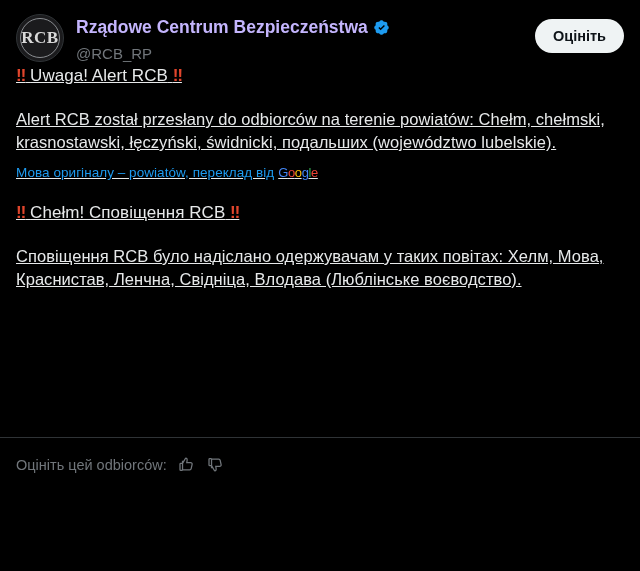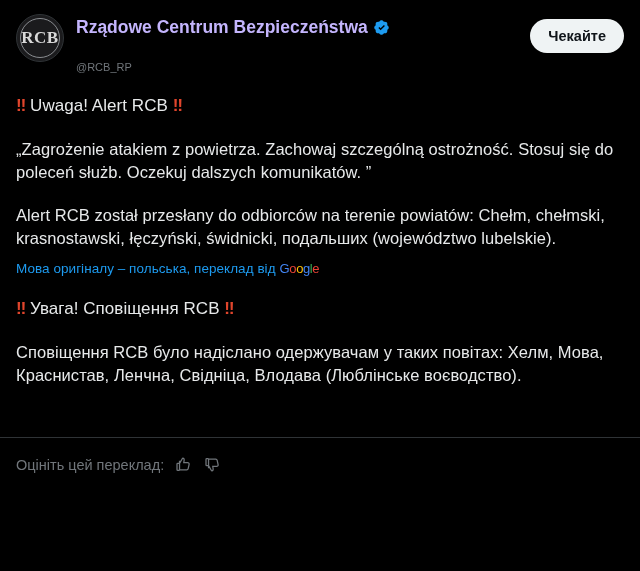--- a/index.html
+++ b/index.html
@@ -74,47 +74,47 @@
     line-height: 22px;
     white-space: nowrap;
   }
   .verified {
     width: 17px;
     height: 17px;
     flex: 0 0 auto;
     display: inline-block;
   }
   .handle {
-    font-size: 11px;
+    font-size: 15px;
     color: #71767b;
     line-height: 20px;
-    margin-top: 19px;
+    margin-top: 6px;
   }
   .read-button {
     flex: 0 0 auto;
     background: #eff3f4;
     color: #0f1419;
     border: none;
     border-radius: 17px;
     height: 34px;
     padding: 0 18px;
     font-size: 14.5px;
     font-weight: bold;
     font-family: "Liberation Sans", sans-serif;
     cursor: pointer;
     margin-top: 5px;
   }
 
   
   .body {
-    margin-top: 17px;
     font-size: 16.5px;
     line-height: 23px;
     color: #e7e9ea;
     letter-spacing: 0.05px;
+    text-decoration: underline;
   }
   .para {
     margin: 0 0 20px 0;
   }
   .alert-line {
     font-size: 17px;
     margin: 0 0 21px 0;
   }
   .warn {
     color: #e0452c;
@@ -186,55 +186,54 @@
         <span class="verified">
           <svg viewBox="0 0 24 24" width="17" height="17" aria-hidden="true">
             <path fill="#1d9bf0" d="M22.25 12c0-1.43-.88-2.67-2.19-3.34.46-1.39.2-2.9-.81-3.91s-2.52-1.27-3.91-.81C14.67 2.63 13.43 1.75 12 1.75s-2.67.88-3.34 2.19c-1.39-.46-2.9-.2-3.91.81S3.48 7.27 3.94 8.66C2.63 9.33 1.75 10.57 1.75 12s.88 2.67 2.19 3.34c-.46 1.39-.2 2.9.81 3.91s2.52 1.27 3.91.81c.67 1.31 1.91 2.19 3.34 2.19s2.67-.88 3.34-2.19c1.39.46 2.9.2 3.91-.81s1.27-2.52.81-3.91c1.31-.67 2.19-1.91 2.19-3.34z"></path>
             <path fill="#000000" d="M10.76 15.98l-3.2-3.2 1.41-1.42 1.79 1.79 4.67-4.67 1.41 1.42-6.08 6.08z"></path>
           </svg>
         </span>
       </div>
       <div class="handle">@RCB_RP</div>
     </div>
 
-    <button class="read-button">Чекайте</button>
+    <button class="read-button">Оцініть</button>
   </div>
 
   <div class="body">
 
     <p class="alert-line">
       <span class="warn">‼</span>
       <span>Uwaga! Alert RCB</span>
       <span class="warn">‼</span>
     </p>
 
-    <p class="para">„Zagrożenie atakiem z powietrza. Zachowaj szczególną ostrożność. Stosuj się do poleceń służb. Oczekuj dalszych komunikatów. ”</p>
 
     <p class="para">Alert RCB został przesłany do odbiorców na terenie powiatów: Chełm, chełmski, krasnostawski, łęczyński, świdnicki, подальших (województwo lubelskie).</p>
 
     <div class="translate-note">
-      <span>Мова оригіналу – польська, переклад від</span>
+      <span>Мова оригіналу – powiatów, переклад від</span>
       <span class="google-wordmark"><span class="g-b">G</span><span class="g-r">o</span><span class="g-y">o</span><span class="g-b">g</span><span class="g-g">l</span><span class="g-r">e</span></span>
     </div>
 
     <p class="alert-line">
       <span class="warn">‼</span>
-      <span>Увага! Сповіщення RCB</span>
+      <span>Chełm! Сповіщення RCB</span>
       <span class="warn">‼</span>
     </p>
 
 
     <p class="para">Сповіщення RCB було надіслано одержувачам у таких повітах: Хелм, Мова, Краснистав, Ленчна, Свідніца, Влодава (Люблінське воєводство).</p>
 
   </div>
 
   <div class="divider"></div>
 
   <div class="rate-row">
-    <span>Оцініть цей переклад:</span>
+    <span>Оцініть цей odbiorców:</span>
     <span class="thumb">
       <svg viewBox="0 0 24 24" width="19" height="19" aria-hidden="true">
         <path fill="none" stroke="#71767b" stroke-width="1.6" d="M7 10.5h-2.2c-.6 0-1 .45-1 1v7c0 .55.4 1 1 1H7m0-9 3.6-6.1c.2-.35.6-.5.95-.35.9.35 1.45 1.3 1.3 2.25l-.5 3.2h4.9c1.2 0 2.1 1.1 1.85 2.25l-1.2 5.6c-.2.9-1 1.55-1.9 1.55H7m0-11.5v11.5"></path>
       </svg>
     </span>
     <span class="thumb">
       <svg viewBox="0 0 24 24" width="19" height="19" aria-hidden="true">
         <path fill="none" stroke="#71767b" stroke-width="1.6" d="M7 13.5h-2.2c-.6 0-1-.45-1-1v-7c0-.55.4-1 1-1H7m0 9 3.6 6.1c.2.35.6.5.95.35.9-.35 1.45-1.3 1.3-2.25l-.5-3.2h4.9c1.2 0 2.1-1.1 1.85-2.25l-1.2-5.6c-.2-.9-1-1.55-1.9-1.55H7m0 11.5V4.5"></path>
       </svg>
     </span>

